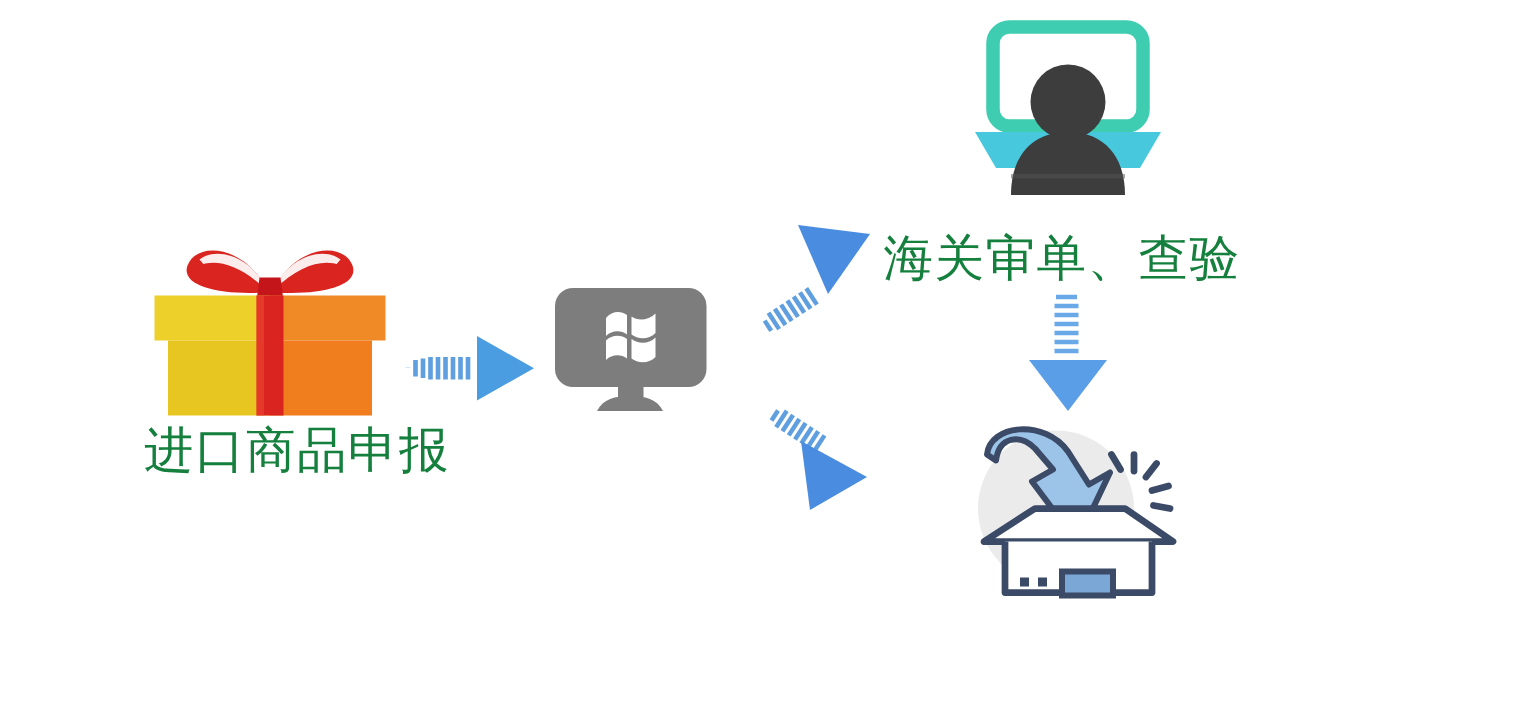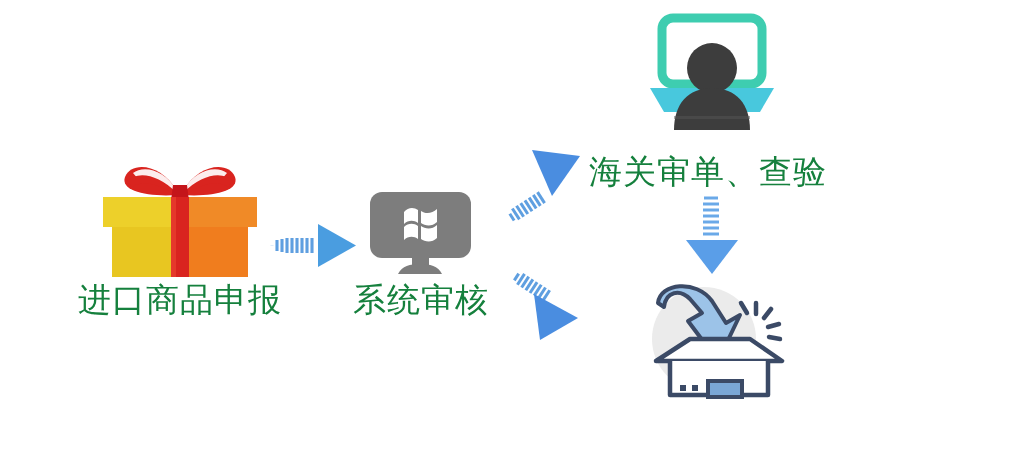--- a/index.html
+++ b/index.html
@@ -33,21 +33,21 @@
   }
   .icon-wrap {
     position: absolute;
   }
   .arrow {
     position: absolute;
   }
 
   
   #node-import      { left: 95px;  top: 155px; width: 170px; height: 125px; }
-  #label-import     { left: 60px;  top: 283px; width: 240px; }
+  #label-import     { left: 60px;  top: 283px; width: 240px; text-align: right; }
 
   #node-system      { left: 368px; top: 192px; width: 105px; height: 88px; }
   #label-system     { left: 338px; top: 283px; width: 166px; }
 
   #node-customs     { left: 648px; top: 12px;  width: 128px; height: 122px; }
   #label-customs    { left: 580px; top: 155px; width: 256px; }
 
   #node-release     { left: 634px; top: 277px; width: 156px; height: 123px; }
   #label-release    { left: 620px; top: 414px; width: 190px; }
 
@@ -118,21 +118,20 @@
 
         <g fill="#ffffff">
           <path d="M36 20 C 40 15, 46 15, 50 18 L 50 31 C 46 28, 40 28, 36 32 Z"></path>
           <path d="M53 19 C 57 22, 64 22, 69 17 L 69 30 C 64 35, 57 34, 53 31 Z"></path>
           <path d="M36 35 C 40 31, 46 31, 50 34 L 50 47 C 46 44, 40 44, 36 48 Z"></path>
           <path d="M53 34 C 57 37, 64 38, 69 33 L 69 46 C 64 51, 57 50, 53 47 Z"></path>
         </g>
       </svg>
     </div>
   </div>
-  <div class="node-label" id="label-system">系统审核</div>
 
   <div class="arrow" id="arrow-system-to-customs">
     <svg width="112" height="80" viewBox="0 0 112 80">
       <g stroke="#5f9fe0" stroke-width="3" transform="rotate(-33 56 40)">
         <line x1="10" y1="48" x2="10" y2="56"></line>
         <line x1="15" y1="45" x2="15" y2="58"></line>
         <line x1="20" y1="45" x2="20" y2="58"></line>
         <line x1="25" y1="45" x2="25" y2="58"></line>
         <line x1="30" y1="45" x2="30" y2="58"></line>
         <line x1="35" y1="45" x2="35" y2="58"></line>

